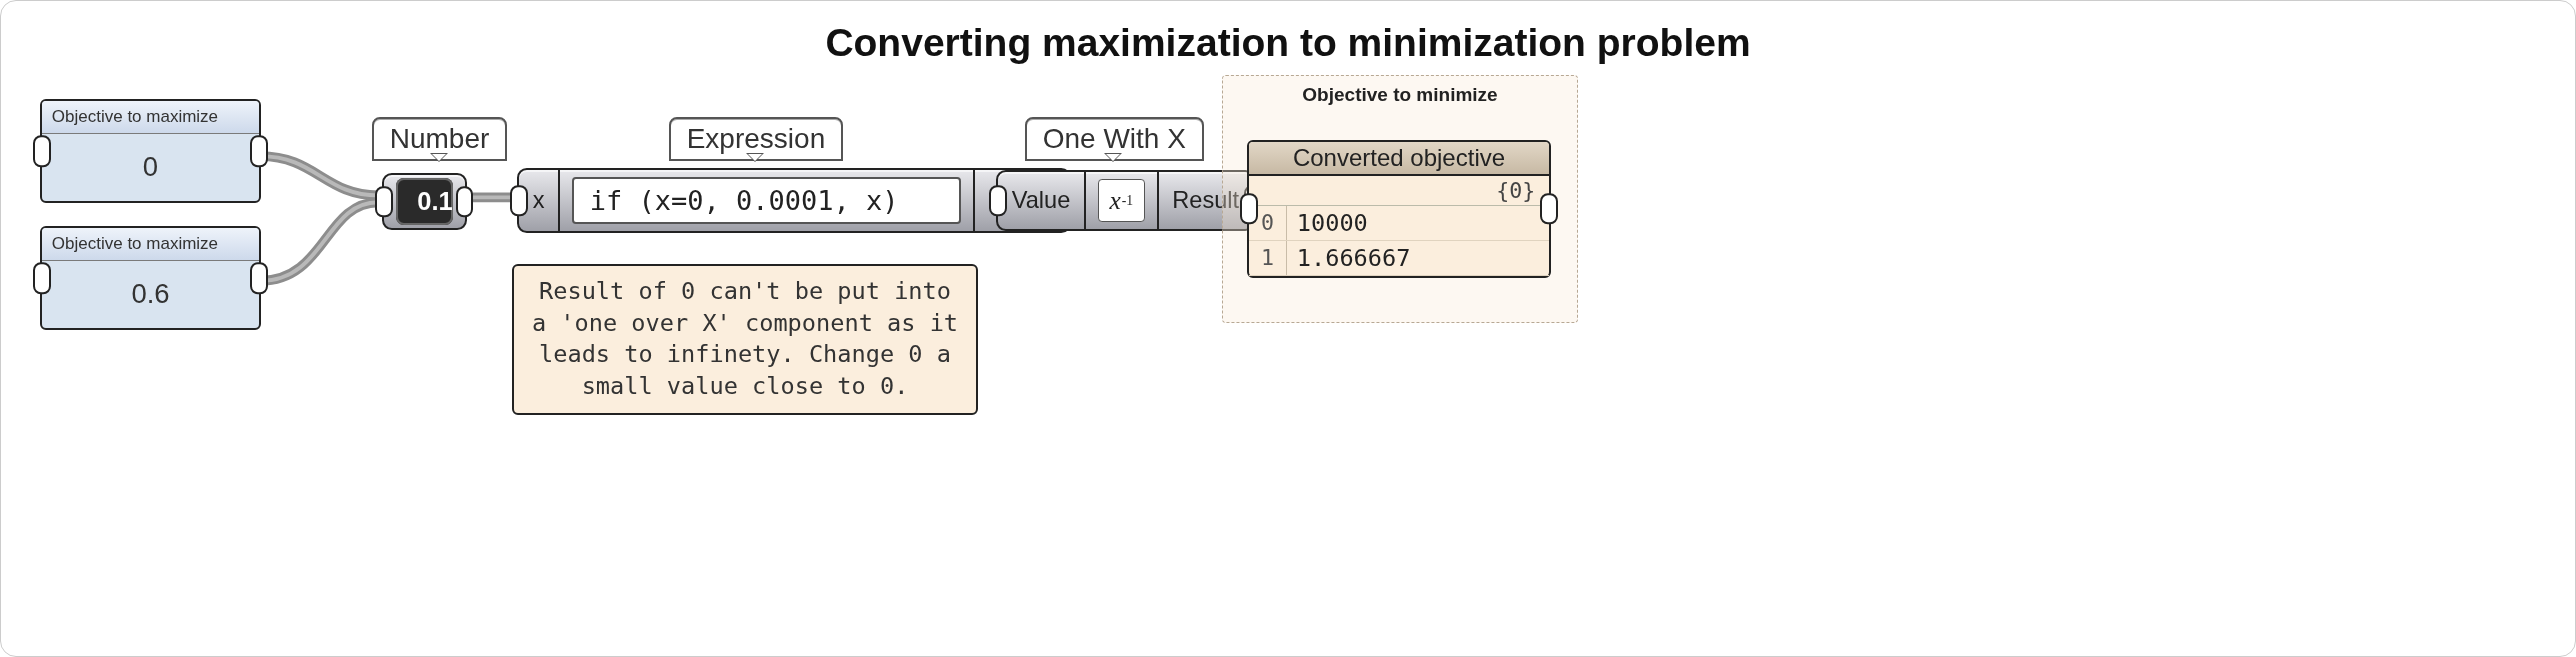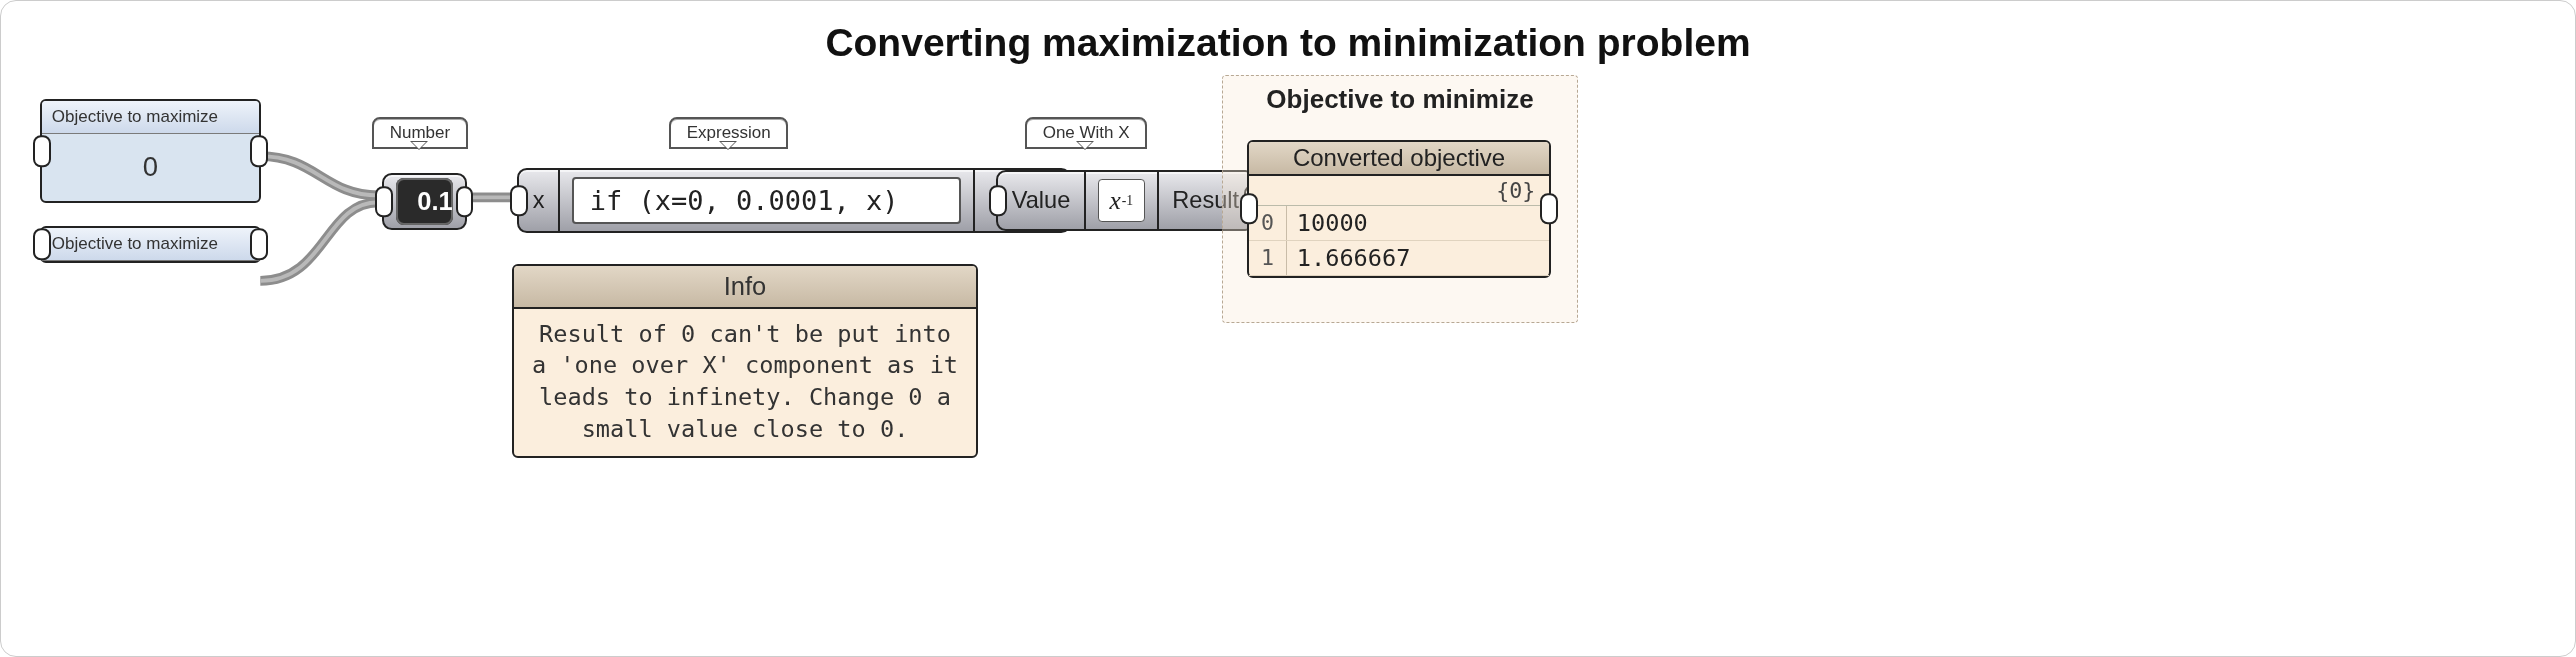--- a/index.html
+++ b/index.html
@@ -3,21 +3,21 @@
 <meta charset="utf-8">
 <style>
   html,body{margin:0;padding:0;font-family:"Segoe UI",Arial,sans-serif;background:#fff;color:#222}
   .canvas{position:relative;width:2576px;height:657px;box-sizing:border-box;border:1px solid #ccc;border-radius:16px}
   svg.wires{position:absolute;inset:0;width:100%;height:100%;pointer-events:none}
   .title{position:absolute;left:0;right:0;text-align:center;font-size:39px;font-weight:700;color:#111}
   .title.t1{top:19.6px}
   .title.t2{top:69px}
 
   
-  .tag{position:absolute;background:#fff;border:2px solid #555;border-radius:7.9px 7.9px 0 0;padding:3.9px 15.7px;font-size:17px;color:#333;text-align:center;box-shadow:0 1px 0 #aaa inset}
+  .tag{position:absolute;background:#fff;border:2px solid #555;border-radius:7.9px 7.9px 0 0;padding:3.9px 15.7px;font-size:28px;color:#333;text-align:center;box-shadow:0 1px 0 #aaa inset}
   .tag::after{content:"";position:absolute;left:50%;bottom:-11.8px;margin-left:-9.8px;border:9.8px solid transparent;border-top-color:#555}
   .tag::before{content:"";position:absolute;left:50%;bottom:-8.8px;margin-left:-7.9px;border:7.9px solid transparent;border-top-color:#fff;z-index:1}
 
   
   .comp{position:absolute;display:flex;align-items:stretch;border:2px solid #222;border-radius:9.8px;background:linear-gradient(#e8e8ec,#9fa0a8);box-shadow:inset 0 2px 0 rgba(255,255,255,.6)}
   .port{display:flex;align-items:center;justify-content:center;font-size:23.6px;color:#222;padding:0 13.7px;white-space:nowrap}
   .port.left{border-right:2px solid #222;border-radius:7.9px 0 0 7.9px}
   .port.right{border-left:2px solid #222;border-radius:0 7.9px 7.9px 0}
   .mid{display:flex;align-items:center;justify-content:center;padding:5.9px 11.8px}
   .grip{position:absolute;width:13.7px;height:27.5px;background:#fff;border:2px solid #222;border-radius:7.9px;top:50%;transform:translateY(-50%)}
@@ -37,21 +37,21 @@
   .outpanel td.idx{width:35px;text-align:center;color:#555;border-right:1px solid #c9bca8;border-bottom:1px solid #e0d3bf;font-size:21.6px}
   .outpanel td.v{padding:2.9px 9.8px;border-bottom:1px solid #e0d3bf}
 
   
   .info{position:absolute;background:#fbeedd;border:2px solid #222;border-radius:5.9px;font-family:Consolas,monospace;font-size:23.6px;color:#333}
   .info .hdr{background:linear-gradient(#e2d7c6,#c7b9a4);border-bottom:2px solid #222;text-align:center;font-family:"Segoe UI",Arial,sans-serif;font-size:25.5px;padding:5.9px 0;border-radius:3.9px 3.9px 0 0}
   .info .body{padding:9.8px 15.7px;text-align:center;line-height:1.35}
 
   
   .group{position:absolute;border:1px dashed #b7a894;background:rgba(250,236,218,.35);border-radius:3.9px}
-  .group .glabel{position:absolute;top:7.9px;left:0;right:0;text-align:center;font-size:26px;font-weight:700;color:#222}
+  .group .glabel{position:absolute;top:7.9px;left:0;right:0;text-align:center;font-size:19px;font-weight:700;color:#222}
 
   
   .exprbox{background:#fff;border:2px solid #555;border-radius:3.9px;padding:5.9px 15.7px;font-family:Consolas,monospace;font-size:27px;min-width:354px}
 
   
   .numicon{width:57px;height:47px;background:#2a2a2a;border-radius:7.9px;display:flex;align-items:center;justify-content:flex-end;color:#fff;font-weight:700;font-size:25.5px;box-shadow:inset 0 0 0 2px #666}
 
   
   .ooxicon{width:45px;height:41px;background:#fff;border:1px solid #555;border-radius:3.9px;display:flex;align-items:center;justify-content:center;font-family:"Times New Roman",serif;font-style:italic;font-size:25.5px}
   .ooxicon sup{font-size:13.7px;font-style:normal;margin-left:1px}
@@ -85,20 +85,21 @@
 
   <div class="panel" style="left:39px;top:98px;width:221px">
     <div class="hdr">Objective to maximize</div>
     <div class="val">0</div>
     <div class="grip l"></div>
     <div class="grip r"></div>
   </div>
 
   <div class="panel" style="left:39px;top:225px;width:221px">
     <div class="hdr">Objective to maximize</div>
+    <div class="val">0.6</div>
     <div class="grip l"></div>
     <div class="grip r"></div>
   </div>
 
   <div class="tag" style="left:371px;top:116px">Number</div>
   <div class="comp" style="left:381px;top:172px;height:53px">
     <div class="mid">
         <div class="numicon">
           <span>0.1</span>
         </div>
@@ -145,18 +146,17 @@
             <td class="idx">1</td>
             <td class="v">1.666667</td>
           </tr>
     </tbody>
       </table>
     <div class="grip l"></div>
     <div class="grip r"></div>
   </div>
 
   <div class="info" style="left:511px;top:263px;width:462px">
-    <div class="hdr">Info</div>
     <div class="body">Result of 0 can't be put into a 'one over X' component as it leads to infinety. Change 0 a small value close to 0.</div>
   </div>
 
 </div>
 
 
 </body></html>

